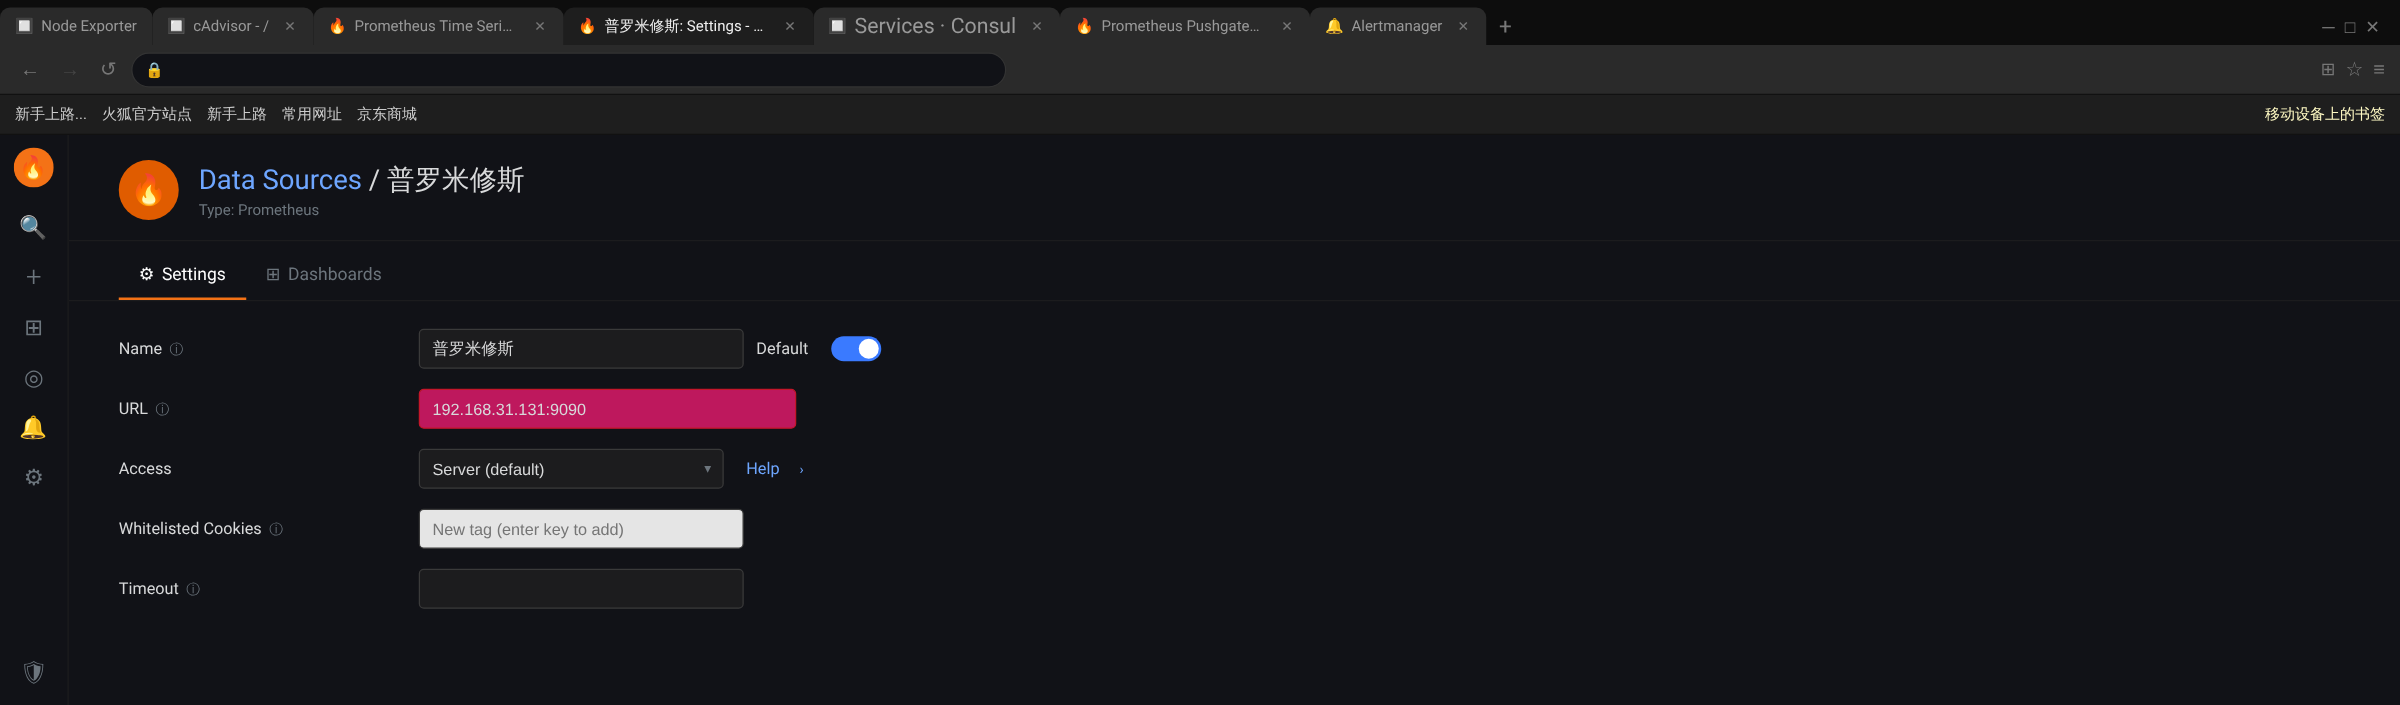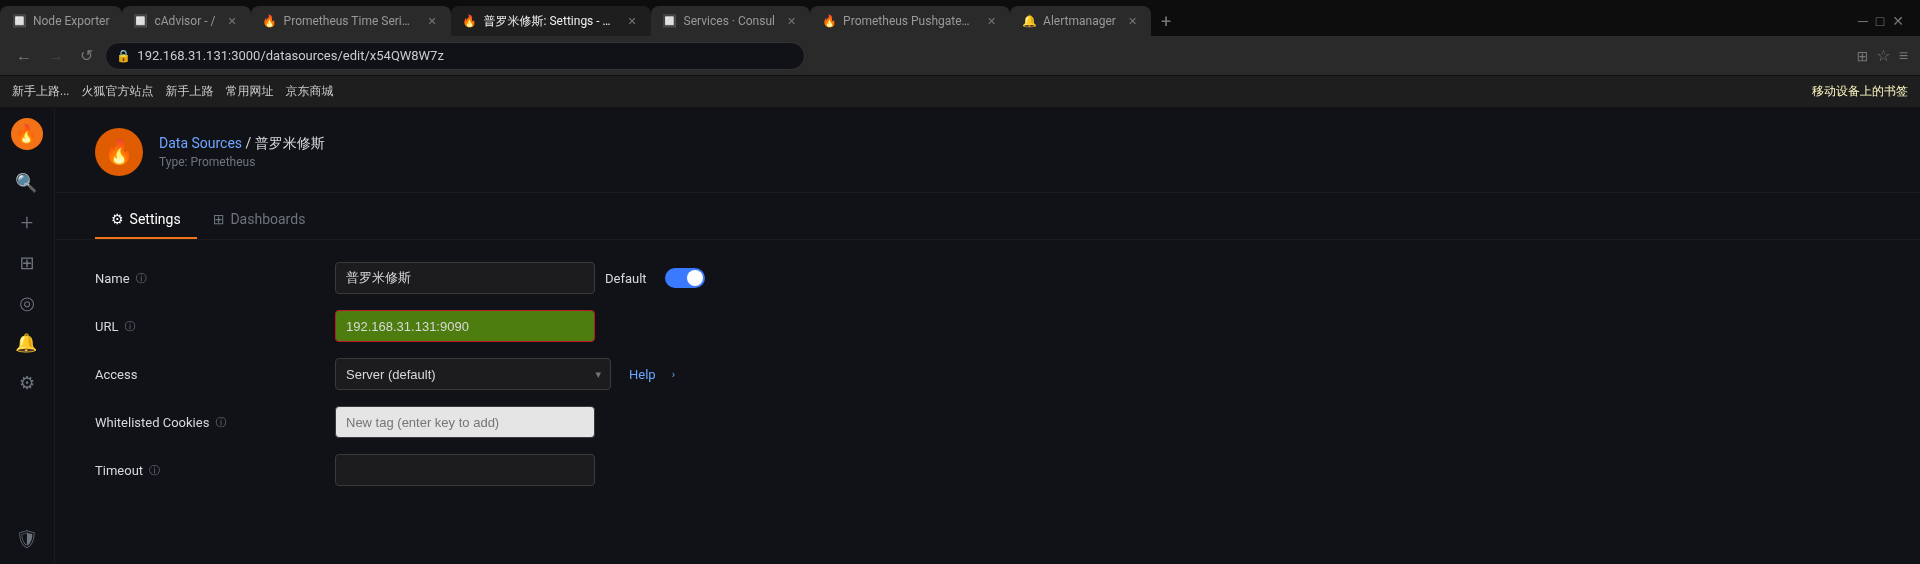--- a/index.html
+++ b/index.html
@@ -35,46 +35,46 @@
     .sidebar-logo { width: 36px; height: 36px; margin-bottom: 8px; display: flex; align-items: center; justify-content: center; }
     .sidebar-icon { width: 36px; height: 36px; display: flex; align-items: center; justify-content: center; border-radius: 4px; color: #6c757d; font-size: 18px; cursor: pointer; }
 
     
     .main-content { flex: 1; overflow-y: auto; padding: 0; }
 
     
     .page-header { display: flex; align-items: center; gap: 16px; padding: 20px 40px 16px; border-bottom: 1px solid #1c1c1e; }
     .datasource-icon { width: 48px; height: 48px; background: #e05c00; border-radius: 50%; display: flex; align-items: center; justify-content: center; font-size: 24px; color: #fff; flex-shrink: 0; }
     .page-title-area { display: flex; flex-direction: column; }
-    .breadcrumb { font-size: 14px; color: #6ea6ff; }
+    .breadcrumb { font-size: 22px; color: #6ea6ff; }
     .breadcrumb a { color: #6ea6ff; text-decoration: none; }
     .breadcrumb span { color: #d8d9da; }
     .datasource-type { font-size: 12px; color: #6c757d; margin-top: 2px; }
 
     
     .content-tabs { display: flex; gap: 0; padding: 0 40px; border-bottom: 1px solid #1c1c1e; margin-top: 8px; }
     .content-tab { display: flex; align-items: center; gap: 6px; padding: 10px 16px; cursor: pointer; color: #6c757d; font-size: 14px; border-bottom: 2px solid transparent; }
     .content-tab.active { color: #fff; border-bottom: 2px solid #f47216; }
 
     
     .form-content { padding: 20px 40px; max-width: 900px; }
     .form-section-title { font-size: 16px; color: #d8d9da; margin-bottom: 16px; font-weight: 500; }
 
     .form-row { display: flex; align-items: center; margin-bottom: 12px; min-height: 36px; }
     .form-label { width: 240px; display: flex; align-items: center; gap: 6px; color: #d8d9da; font-size: 13px; flex-shrink: 0; }
     .form-label-info { color: #6c757d; font-size: 11px; cursor: pointer; }
     .form-control-area { flex: 1; display: flex; align-items: center; gap: 10px; }
 
     .text-input { background: #1c1c1e; border: 1px solid #3a3a3a; border-radius: 4px; height: 32px; padding: 0 10px; color: #d8d9da; font-size: 13px; width: 260px; outline: none; }
-    .text-input.url-input { width: 260px; border-color: #c4162a; background: #4d7c0f; }
+    .text-input.url-input { width: 302px; border-color: #c4162a; background: #be185d; }
 
     .toggle { width: 40px; height: 20px; background: #3a7aff; border-radius: 10px; position: relative; cursor: pointer; display: inline-block; flex-shrink: 0; }
     .toggle::after { content: ''; width: 16px; height: 16px; background: #fff; border-radius: 50%; position: absolute; top: 2px; right: 2px; transition: 0.2s; }
 
-    .select-wrap { position: relative; width: 276px; }
+    .select-wrap { position: relative; width: 244px; }
     .select-input { background: #1c1c1e; border: 1px solid #3a3a3a; border-radius: 4px; height: 32px; padding: 0 30px 0 10px; color: #d8d9da; font-size: 13px; width: 100%; appearance: none; cursor: pointer; outline: none; }
     .select-arrow { position: absolute; right: 10px; top: 50%; transform: translateY(-50%); color: #6c757d; font-size: 11px; pointer-events: none; }
 
     .tag-input { background: #e5e5e5; border: 1px solid #3a3a3a; border-radius: 4px; height: 32px; padding: 0 10px; color: #6c757d; font-size: 13px; width: 260px; outline: none; }
 
     .help-btn { display: flex; align-items: center; gap: 16px; color: #6ea6ff; font-size: 13px; cursor: pointer; padding: 4px 8px; border-radius: 4px; }
     .help-arrow { font-size: 11px; }
 
     .default-label { color: #d8d9da; font-size: 13px; margin-right: 8px; }
 
@@ -106,21 +106,21 @@
     <span style="max-width:140px;overflow:hidden;text-overflow:ellipsis;white-space:nowrap;font-size:12px;">Prometheus Time Series Coll...</span>
     <span class="tab-close">✕</span>
   </div>
         <div class="tab active">
     <span style="font-size:12px;">🔥</span>
     <span style="max-width:140px;overflow:hidden;text-overflow:ellipsis;white-space:nowrap;font-size:12px;">普罗米修斯: Settings - Grafana</span>
     <span class="tab-close">✕</span>
   </div>
         <div class="tab">
     <span style="font-size:12px;">🔲</span>
-    <span style="max-width:140px;overflow:hidden;text-overflow:ellipsis;white-space:nowrap;font-size:12px;">Services · Consul</span>
+    <span style="max-width:140px;overflow:hidden;text-overflow:ellipsis;white-space:nowrap;font-size:17px;">Services · Consul</span>
     <span class="tab-close">✕</span>
   </div>
         <div class="tab">
     <span style="font-size:12px;">🔥</span>
     <span style="max-width:140px;overflow:hidden;text-overflow:ellipsis;white-space:nowrap;font-size:12px;">Prometheus Pushgateway</span>
     <span class="tab-close">✕</span>
   </div>
         <div class="tab">
     <span style="font-size:12px;">🔔</span>
     <span style="max-width:140px;overflow:hidden;text-overflow:ellipsis;white-space:nowrap;font-size:12px;">Alertmanager</span>
@@ -136,21 +136,20 @@
       <span style="cursor:pointer;">✕</span>
     </div>
   </div>
 
   <div class="address-bar">
     <span class="nav-btn">←</span>
     <span class="nav-btn" style="color:#444;">→</span>
     <span class="nav-btn">↺</span>
     <div class="url-bar">
       <span class="url-lock">🔒</span>
-      <span class="url-text">192.168.31.131:3000/datasources/edit/x54QW8W7z</span>
     </div>
     <div class="address-right">
       <span style="cursor:pointer;font-size:14px;">⊞</span>
       <span style="cursor:pointer;">☆</span>
       <span style="cursor:pointer;">≡</span>
     </div>
   </div>
 
   <div class="bookmarks-bar">
     <div id="bookmarks-container" style="display:flex;gap:12px;align-items:center;">

